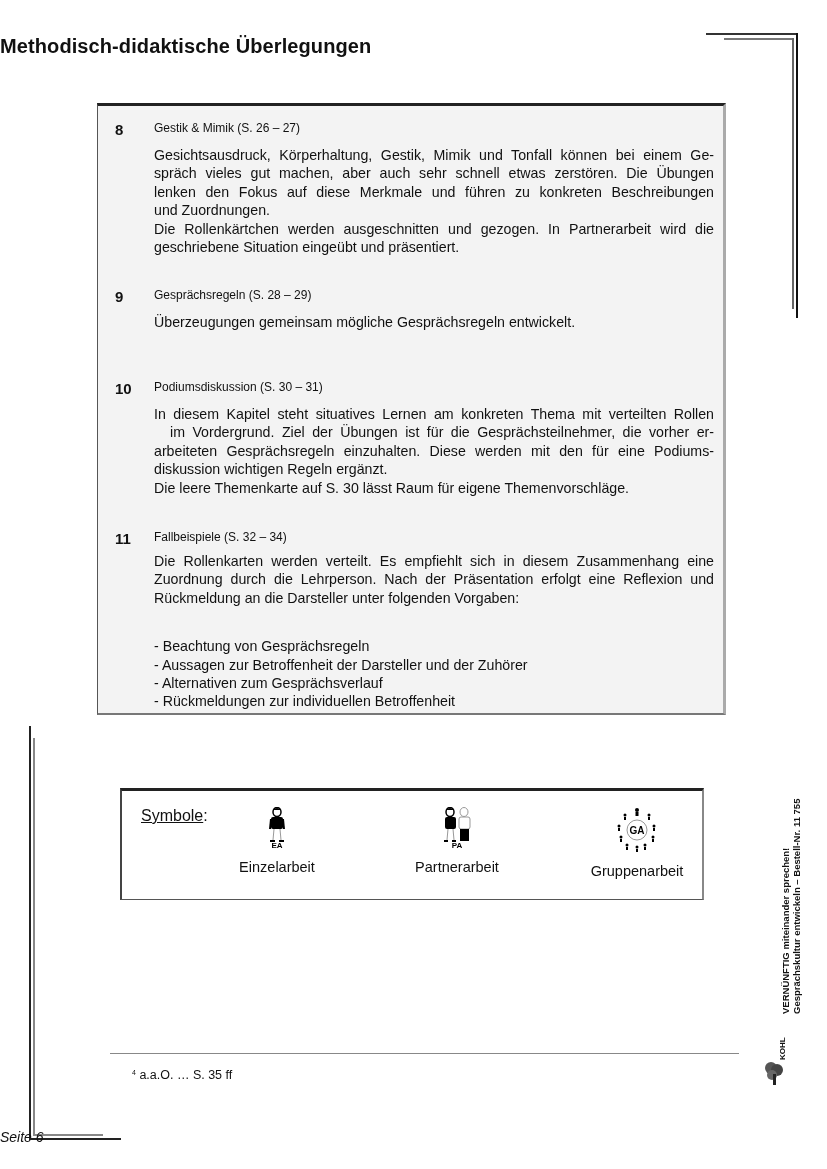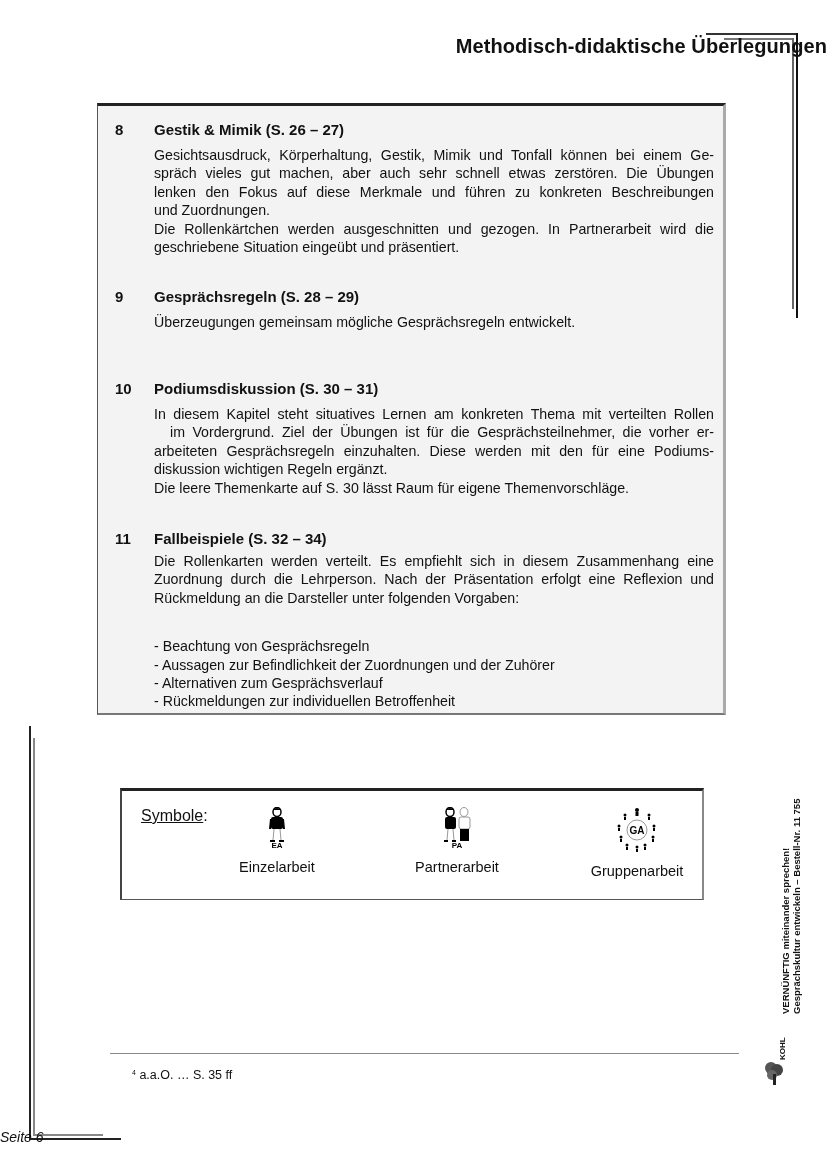--- a/index.html
+++ b/index.html
@@ -1,27 +1,27 @@
 <!DOCTYPE html>
 <html><head>
 <meta charset="utf-8">
 <style>
   html, body { margin: 0; padding: 0; background: #ffffff; }
   body { width: 827px; height: 1169px; position: relative; overflow: hidden;
          font-family: "Liberation Sans", sans-serif; color: #111; }
   .abs { position: absolute; }
   .line { position: absolute; }
-  #title { position: absolute; left: 0; width: 827px; top: 35px; text-align: right;
+  #title { position: absolute; left: 0; width: 827px; top: 35px; text-align: left;
            font-size: 20px; font-weight: bold; letter-spacing: 0.1px; }
   #content-box { position: absolute; left: 97px; top: 103px; width: 629px; height: 612px;
                  background: #f3f3f3; border-top: 3px solid #222; border-left: 1px solid #555;
                  border-right: 3px solid #aaa; border-bottom: 2px solid #777; box-sizing: border-box; }
   .section { position: absolute; left: 0; width: 100%; }
   .sec-num { position: absolute; left: 17px; font-size: 15px; font-weight: bold; }
-  .sec-title { position: absolute; left: 56px; font-size: 15px; font-weight: bold; }
+  .sec-title { position: absolute; left: 56px; font-size: 12px; font-weight: normal; }
   .sec-body { position: absolute; left: 56px; width: 560px; font-size: 14.2px; line-height: 18.4px;
               text-align: justify; }
   .sec-body p { margin: 0; }
   .bullets { margin-top: 30px; }
   .bullets div { line-height: 18.4px; }
   #symbols-box { position: absolute; left: 120px; top: 788px; width: 584px; height: 112px;
                  background: #fff; border-top: 3px solid #222; border-left: 2px solid #444;
                  border-right: 2px solid #888; border-bottom: 1px solid #555; box-sizing: border-box; }
   #symbols-label { position: absolute; left: 19px; top: 16px; font-size: 16px; }
   #symbols-label .u { text-decoration: underline; }
@@ -89,21 +89,21 @@
 
   <div class="section" style="top:424px;">
     <span class="sec-num">11</span>
     <span class="sec-title">Fallbeispiele (S. 32 – 34)</span>
     <div class="sec-body" style="top:22px;">
       <p style="text-align-last:justify;">Die Rollenkarten werden verteilt. Es empfiehlt sich in diesem Zusammenhang eine</p>
       <p style="text-align-last:justify;">Zuordnung durch die Lehrperson. Nach der Präsentation erfolgt eine Reflexion und</p>
       <p>Rückmeldung an die Darsteller unter folgenden Vorgaben:</p>
       <div class="bullets">
         <div>- Beachtung von Gesprächsregeln</div>
-        <div>- Aussagen zur Befindlichkeit der Zuordnungen und der Zuhörer</div>
+        <div>- Aussagen zur Betroffenheit der Darsteller und der Zuhörer</div>
         <div>- Alternativen zum Gesprächsverlauf</div>
         <div>- Rückmeldungen zur individuellen Betroffenheit</div>
       </div>
     </div>
   </div>
 </div>
 
 <div id="symbols-box">
   <div id="symbols-label"><span class="u">Symbole</span><span>:</span></div>
 

